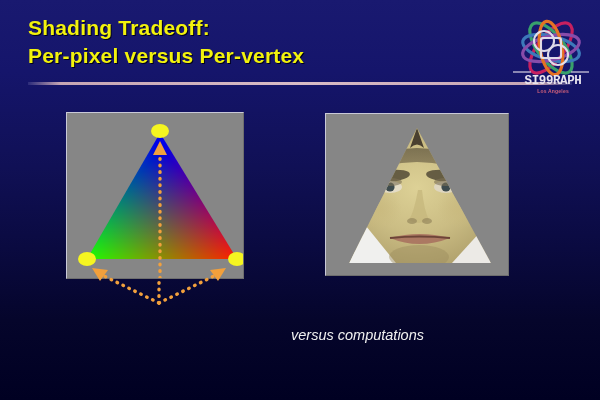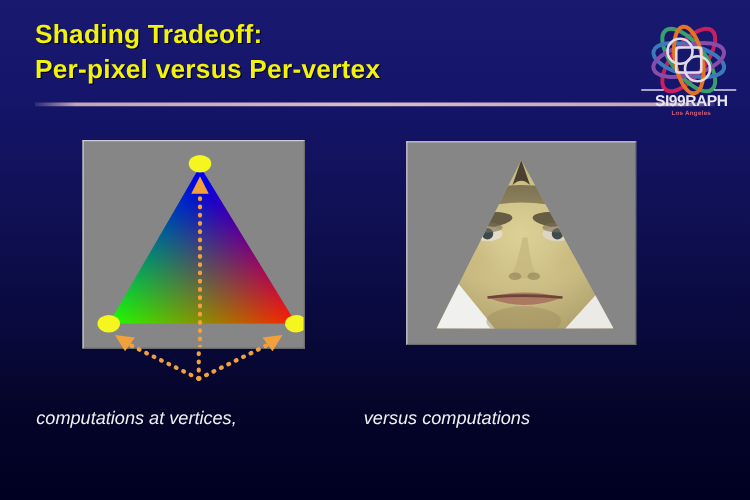--- a/index.html
+++ b/index.html
@@ -17,21 +17,21 @@
   #rule{
     position:absolute;left:28px;top:82px;width:544px;height:3px;
     background:linear-gradient(90deg,#2b2b7a 0%,#c6a6b4 6%,#d8bcc6 50%,#c6a6b4 94%,#2b2b7a 100%);
   }
   
   #logo{position:absolute;left:505px;top:8px;width:92px;height:92px;}
   #logo svg{display:block;}
   #logo-wordmark{
     position:absolute;left:507px;top:74px;width:92px;text-align:center;
     color:#e8e4ee;font-size:12.5px;font-weight:bold;letter-spacing:-.4px;
-    font-family:Liberation Sans, sans-serif;white-space:nowrap;
+    font-family:Liberation Mono, monospace;white-space:nowrap;
   }
   #logo-sub{
     position:absolute;left:507px;top:88px;width:92px;text-align:center;
     color:#d0607a;font-size:5px;font-weight:bold;letter-spacing:.2px;
   }
   
   .panel{
     position:absolute;background:#868686;
     border-top:1px solid #c9c9d8;border-left:1px solid #c9c9d8;
     border-right:1px solid #6e6e6e;border-bottom:1px solid #6e6e6e;
@@ -185,21 +185,20 @@
     <line x1="159" y1="303" x2="159" y2="277" stroke="#f2a03c" stroke-width="3.4" stroke-linecap="round" stroke-dasharray="0.6 6"></line>
 
     <line x1="159" y1="303" x2="104" y2="276" stroke="#f2a03c" stroke-width="3.4" stroke-linecap="round" stroke-dasharray="0.6 6"></line>
     <polygon points="92,268 108,270 100,281" fill="#f2a03c"></polygon>
 
     <line x1="159" y1="303" x2="214" y2="276" stroke="#f2a03c" stroke-width="3.4" stroke-linecap="round" stroke-dasharray="0.6 6"></line>
     <polygon points="226,268 210,270 218,281" fill="#f2a03c"></polygon>
   </svg>
 
   <div class="caption" id="caption-left">
-    <span class="cap-body">computations at vertices,</span>
     
     
   </div>
 
   <div class="caption" id="caption-right">
     <span class="cap-body">versus computations</span>
     
     
   </div>
 

